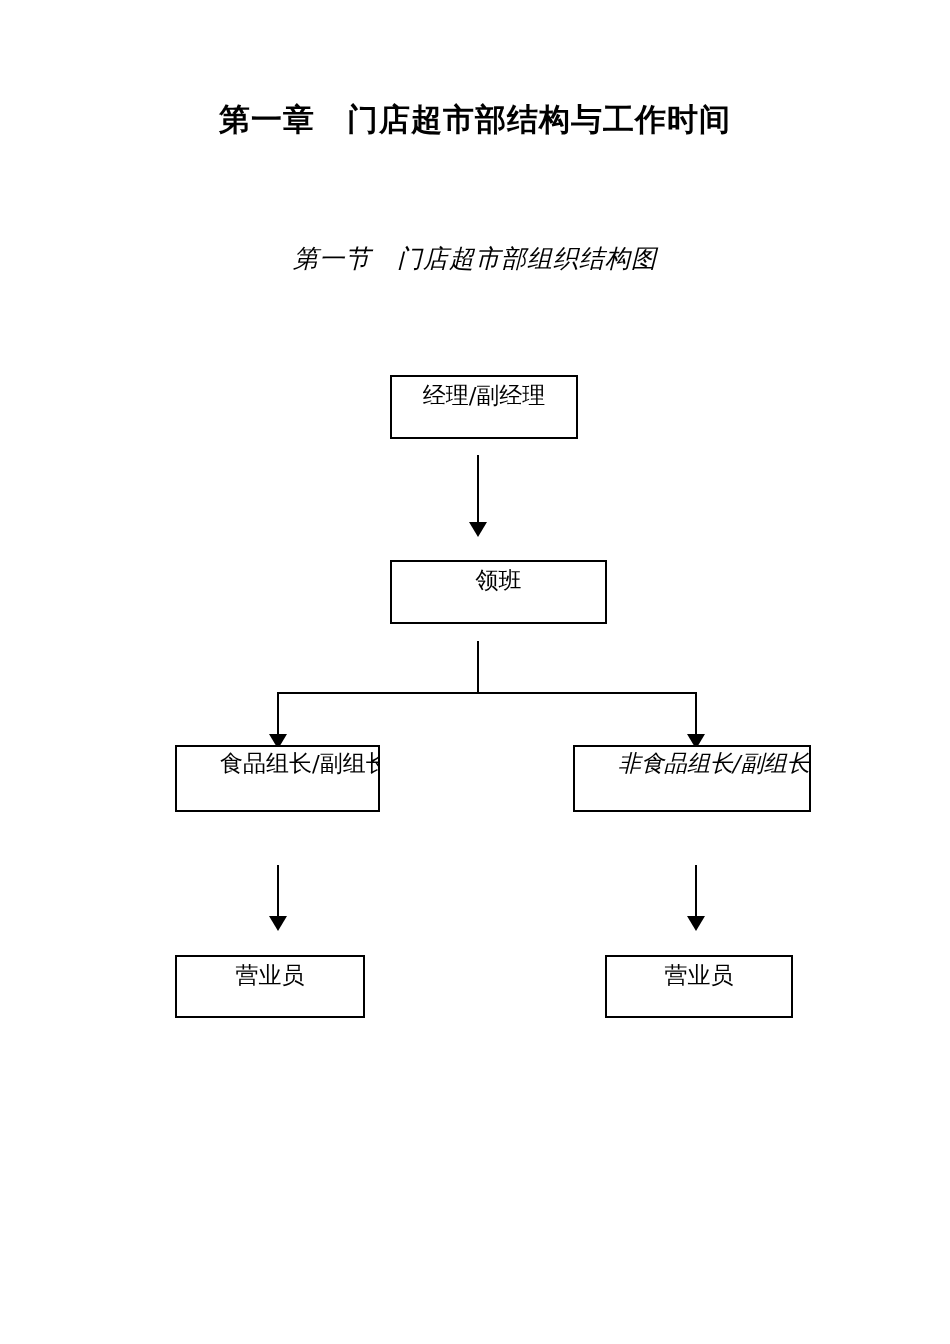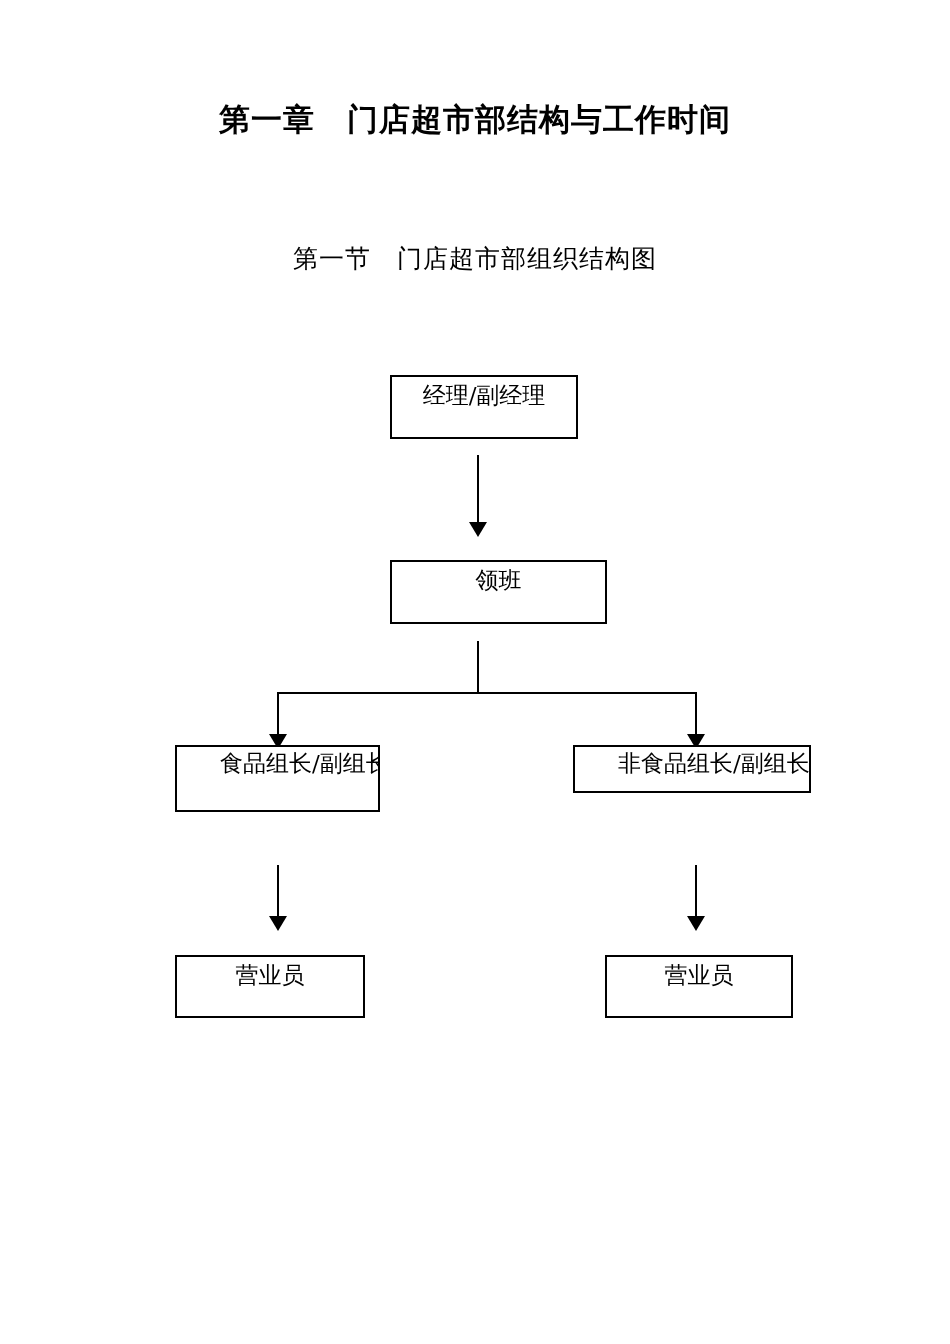--- a/index.html
+++ b/index.html
@@ -43,20 +43,21 @@
     left: 0;
     top: 241px;
     width: 950px;
     text-align: center;
     font-family: "DejaVu Serif", "Liberation Serif", serif;
     font-weight: 400;
     font-size: 25px;
     line-height: 36px;
     letter-spacing: 1px;
     white-space: pre;
+    font-style: italic;
   }
 
   
   .orgchart {
     position: absolute;
     left: 0;
     top: 0;
     width: 950px;
     height: 1344px;
   }
@@ -76,21 +77,21 @@
     color: #000000;
     white-space: pre;
   }
   .node .node-label.l1 { padding-top: 3px; }
   .node .node-label.l2 { padding-top: 1px; padding-left: 43px; }
 
   
   #node-manager     { left: 390px; top: 375px;  width: 188px; height: 64px; }
   #node-supervisor  { left: 390px; top: 560px;  width: 217px; height: 64px; }
   #node-food-lead   { left: 175px; top: 745px;  width: 205px; height: 67px; }
-  #node-nonfood-lead{ left: 573px; top: 745px;  width: 238px; height: 48px; }
+  #node-nonfood-lead{ left: 573px; top: 745px;  width: 238px; height: 67px; font-style: italic; }
   #node-clerk-left  { left: 175px; top: 955px;  width: 190px; height: 63px; }
   #node-clerk-right { left: 605px; top: 955px;  width: 188px; height: 63px; }
 
   
   .line-v {
     position: absolute;
     width: 2px;
     background: #000000;
   }
   .line-h {

